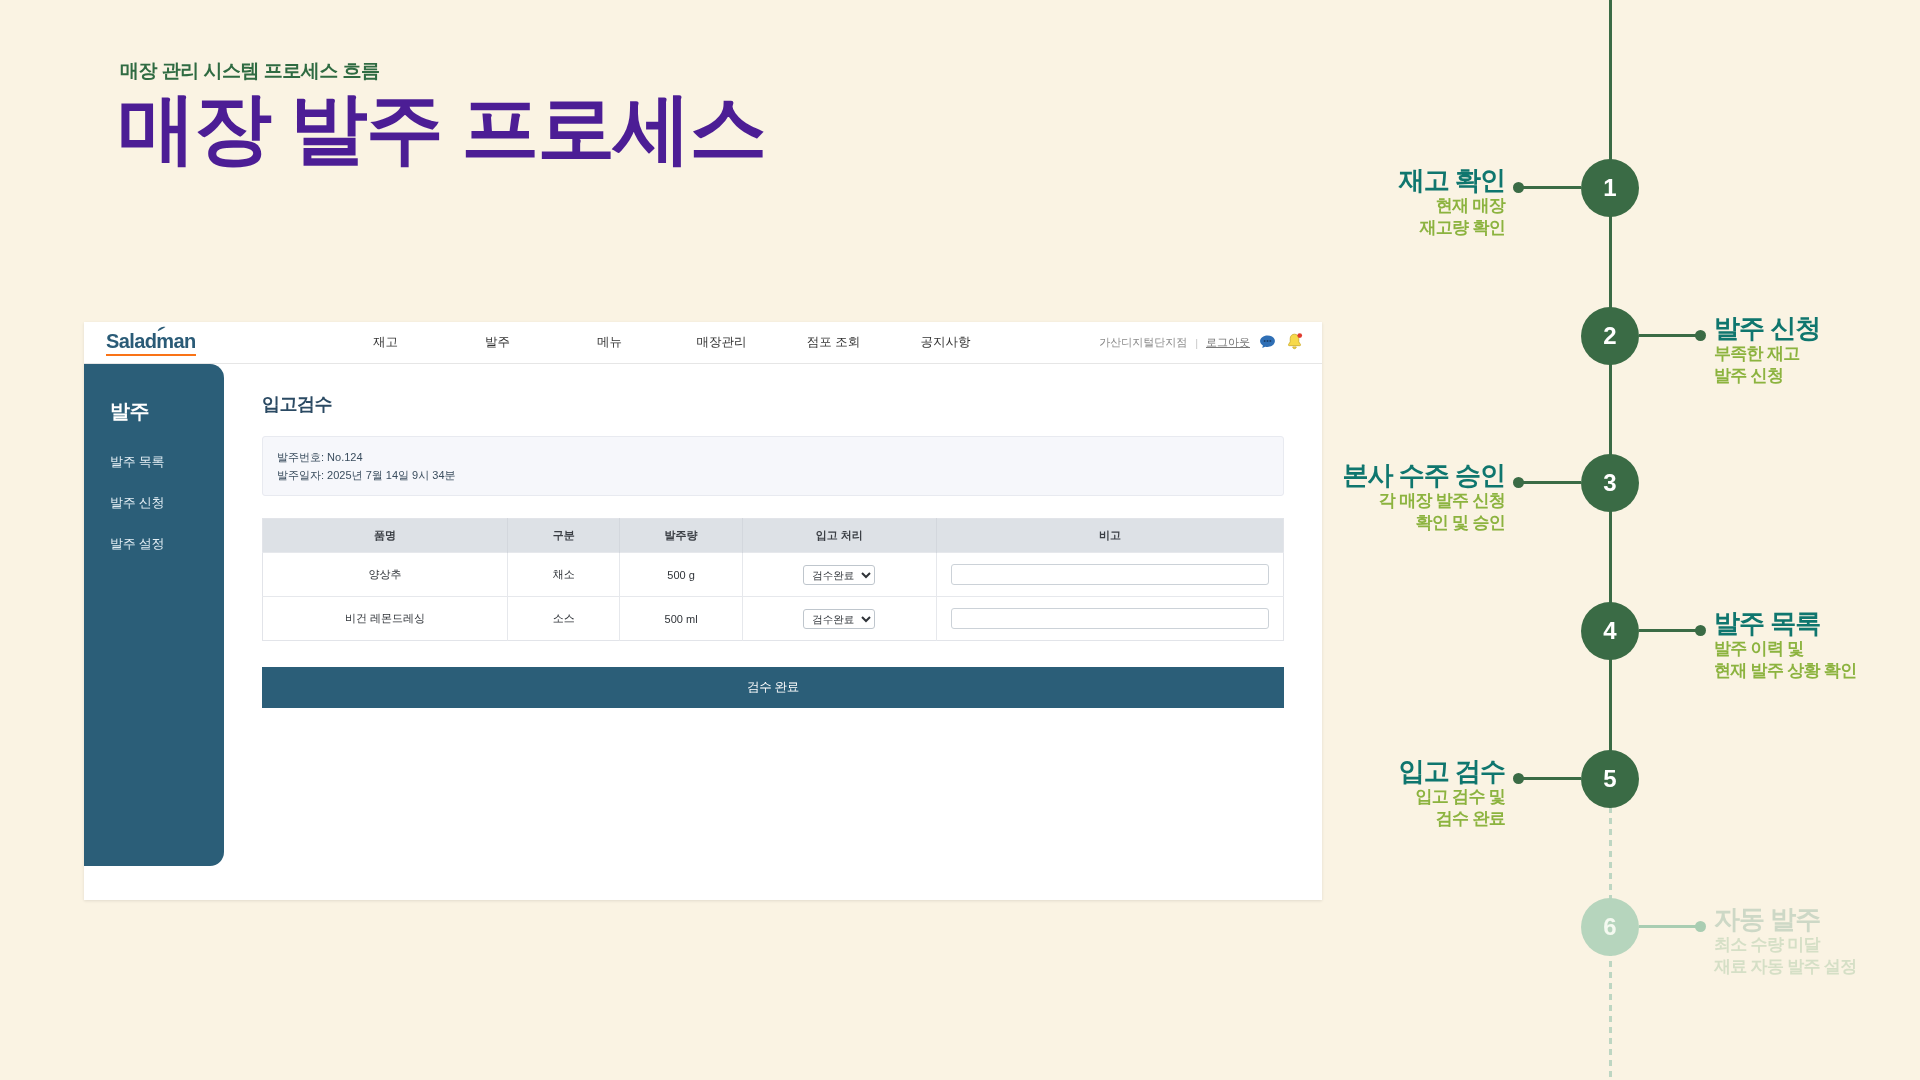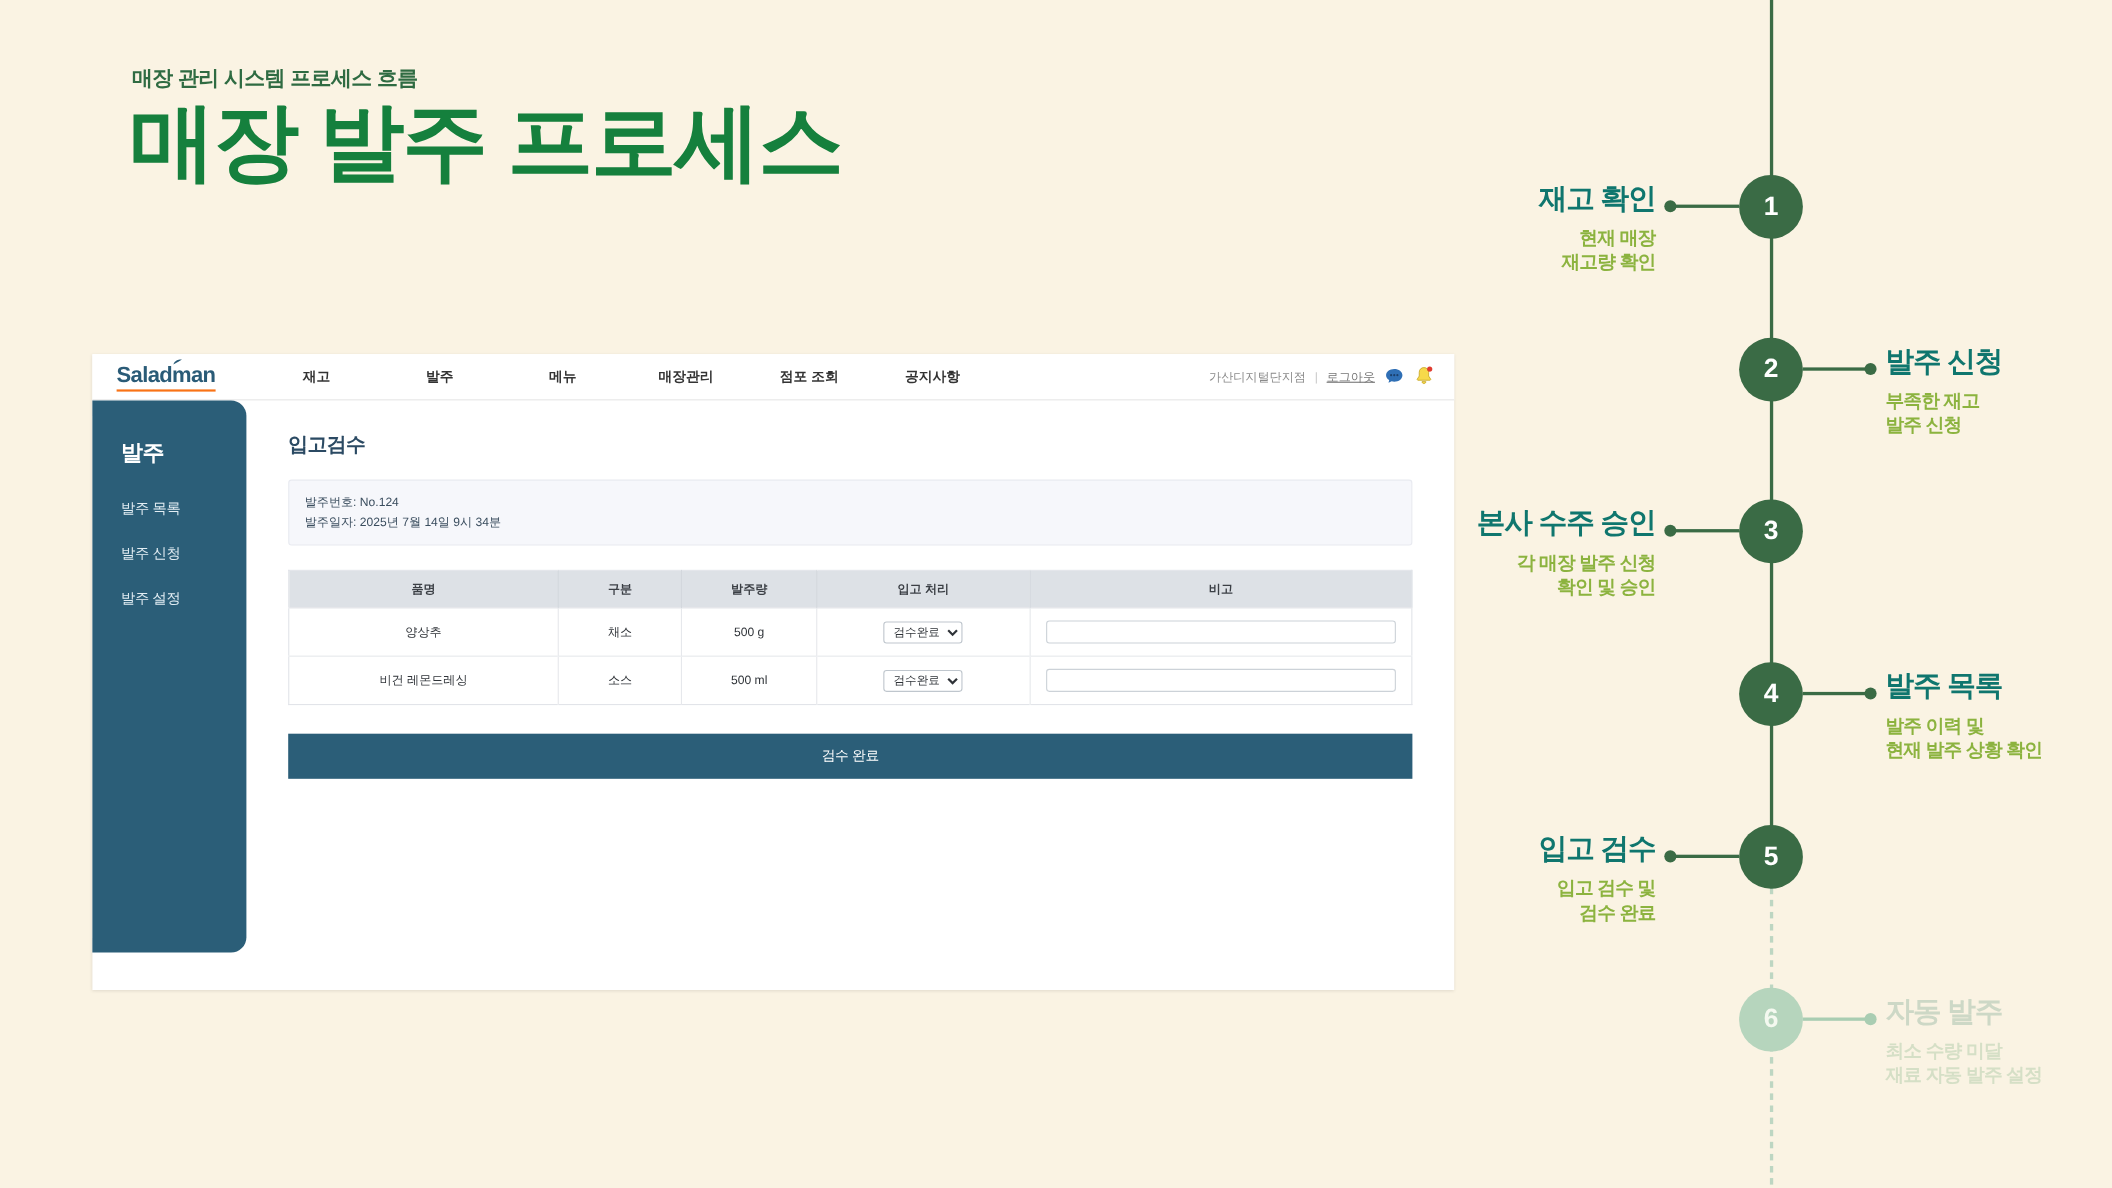--- a/index.html
+++ b/index.html
@@ -24,21 +24,21 @@
     font-weight: bold;
     letter-spacing: -0.5px;
     color: #2f6b42;
     margin: 0 0 6px 2px;
   }
   .poster-title {
     font-size: 78px;
     line-height: 0.98;
     font-weight: bold;
     letter-spacing: -2px;
-    color: #15803d;
+    color: #4c1d95;
     margin: 0;
     white-space: nowrap;
   }
 
   
   .app-window {
     position: absolute;
     left: 84px;
     top: 322px;
     width: 1238px;
@@ -67,24 +67,23 @@
     white-space: nowrap;
   }
   .brand-leaf {
     position: absolute;
     left: 51px; top: -4px;
     width: 9px; height: 7px;
   }
   .nav-links {
     display: flex;
     flex: 1;
-    justify-content: flex-start;
+    justify-content: center;
     gap: 0;
     margin-left: 36px;
-    font-weight: bold;
   }
   .nav-link {
     font-size: 12.5px;
     color: #333;
     width: 112px;
     text-align: center;
     white-space: nowrap;
     cursor: pointer;
   }
   .nav-right {
@@ -291,21 +290,20 @@
     letter-spacing: -1px;
     line-height: 1.1;
     white-space: nowrap;
   }
   .step-desc {
     font-size: 17px;
     font-weight: bold;
     color: #8cb33f;
     letter-spacing: -0.7px;
     line-height: 1.3;
-    margin-top: 11px;
     white-space: nowrap;
   }
   .step.muted .step-title { color: #cdd8c6; }
   .step.muted .step-desc  { color: #d5dfc6; }
 </style>
 </head>
 <body>
 
 <div class="poster-head">
   <p class="poster-kicker">매장 관리 시스템 프로세스 흐름</p>

